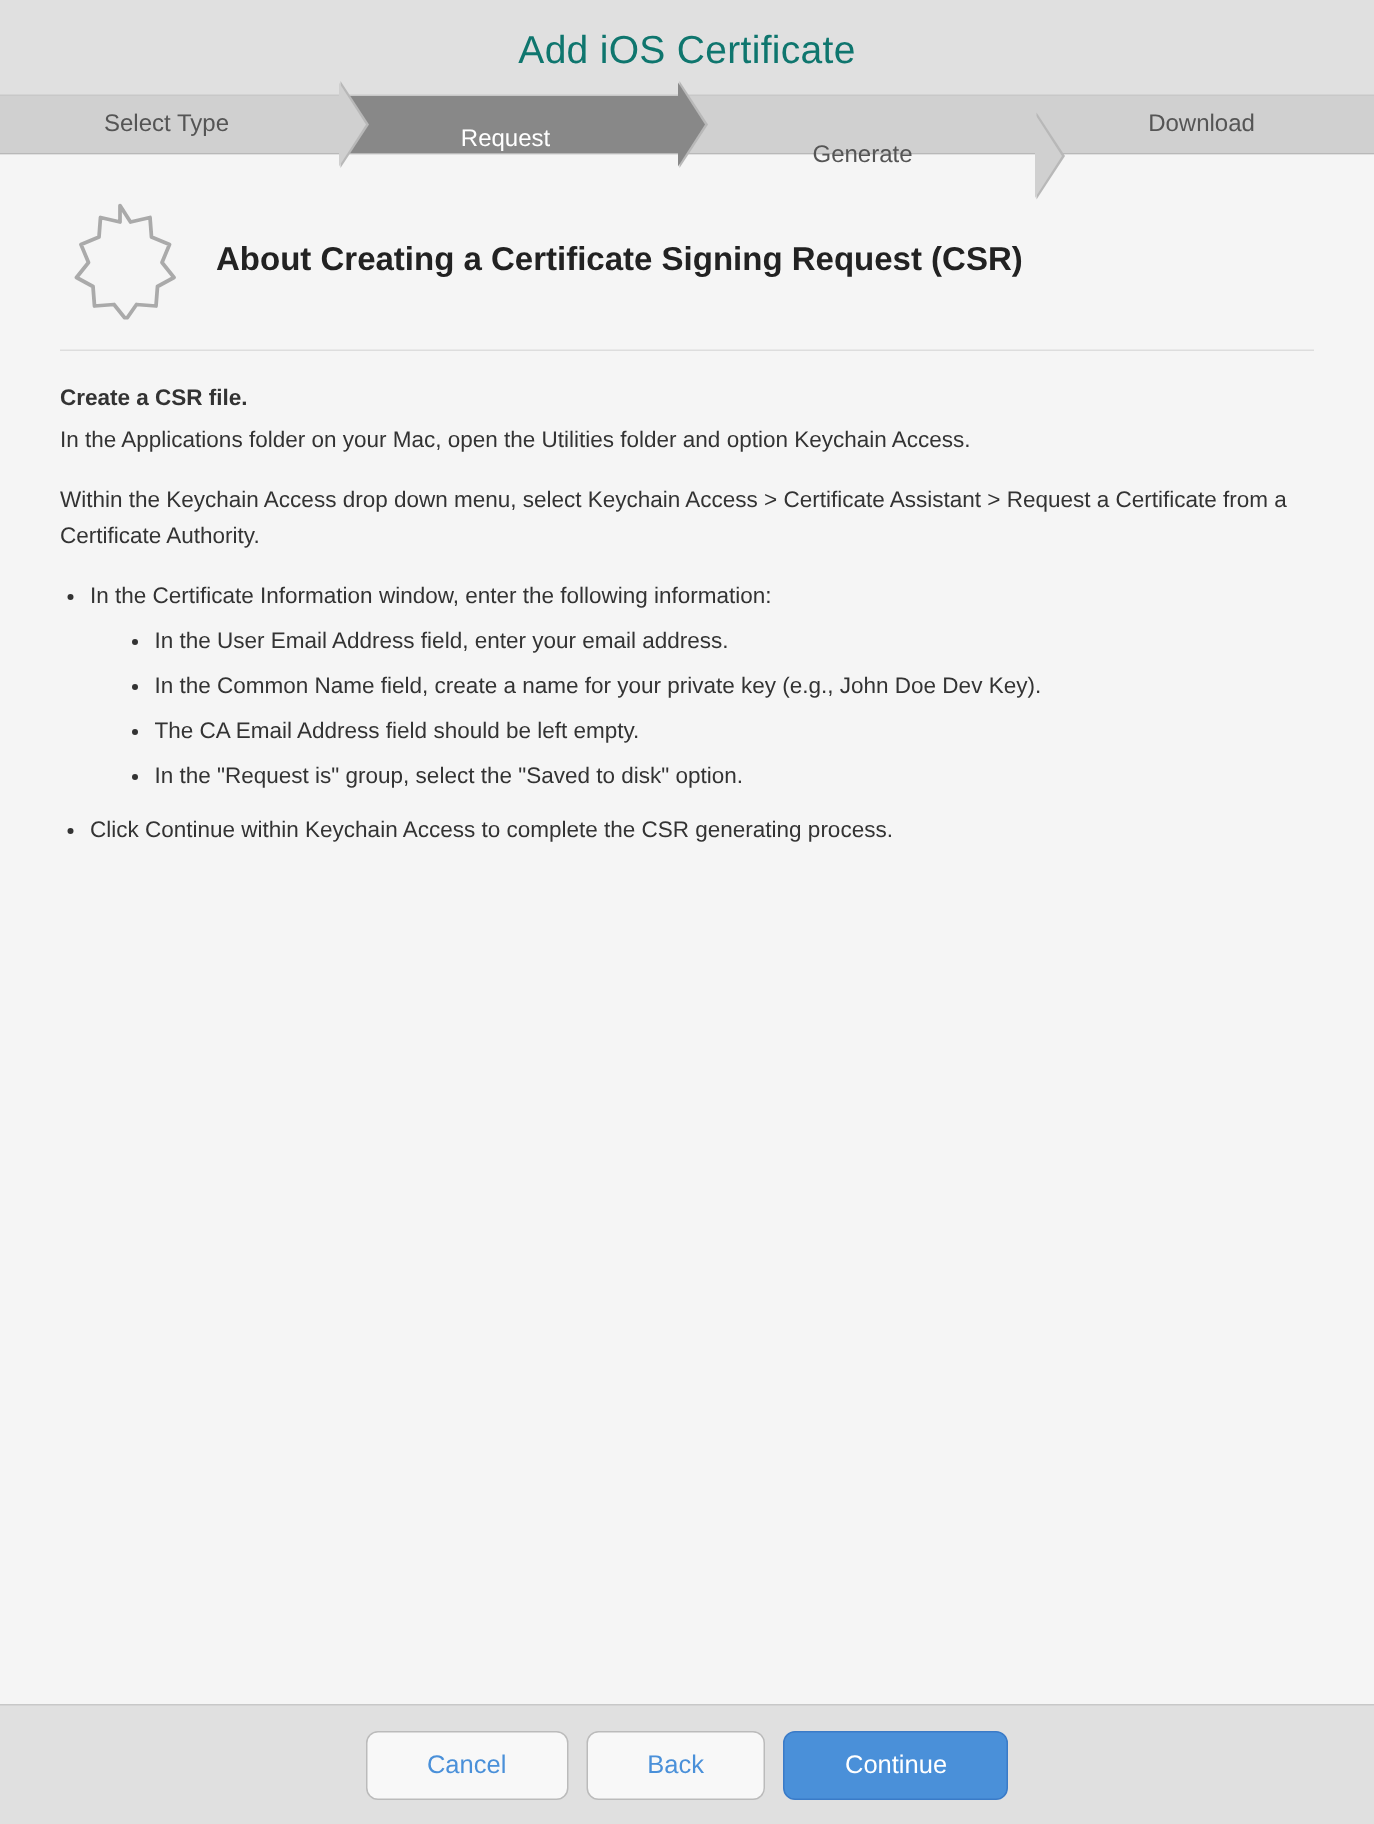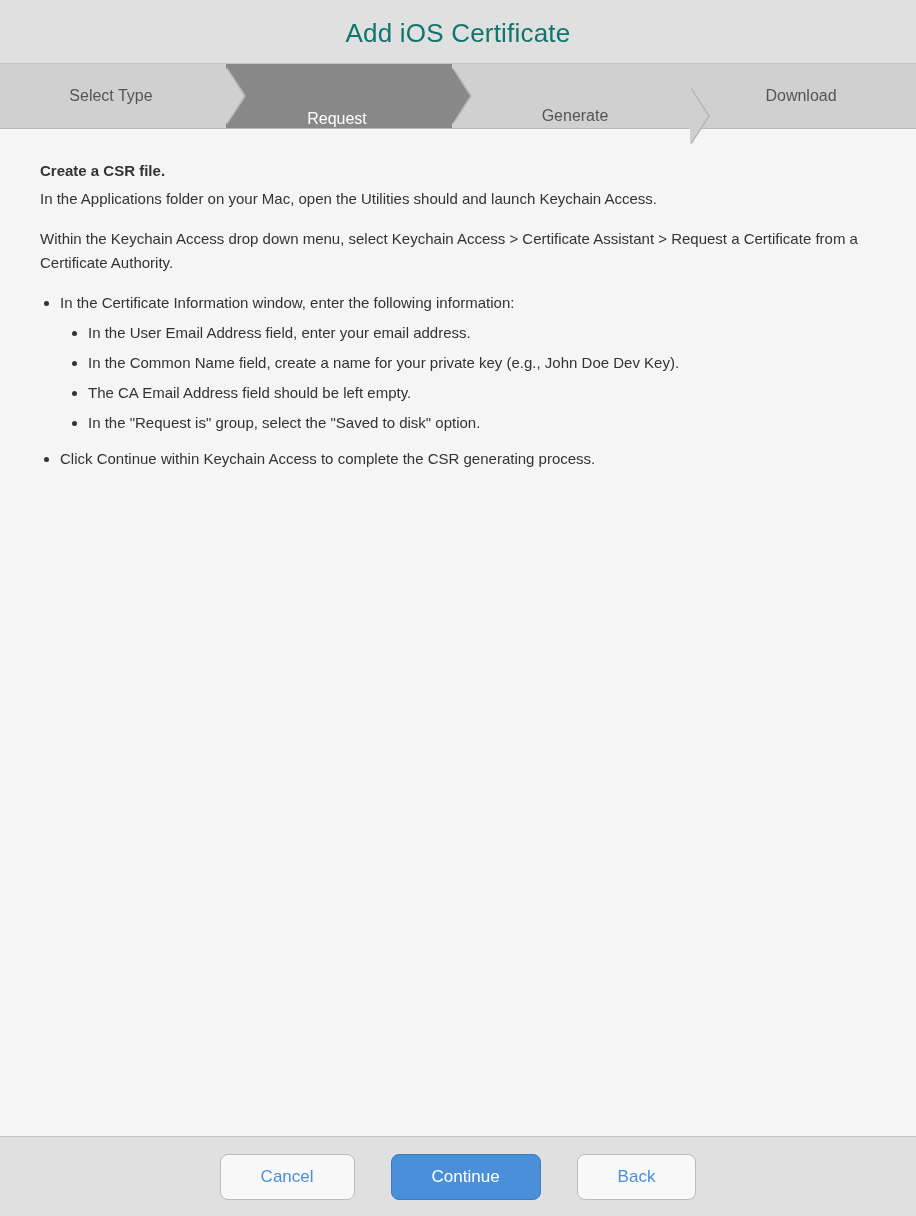--- a/index.html
+++ b/index.html
@@ -23,21 +23,21 @@
       font-size: 26px;
       font-weight: 400;
       color: #0f766e;
       letter-spacing: 0.2px;
     }
 
     
     .breadcrumb-nav {
       display: flex;
       background: #d0d0d0;
-      height: 65px;
+      height: 39px;
       align-items: stretch;
       border-bottom: 1px solid #b8b8b8;
     }
     .breadcrumb-step {
       display: flex;
       align-items: center;
       justify-content: center;
       position: relative;
       padding: 0 28px 0 24px;
       font-size: 16px;
@@ -133,35 +133,35 @@
     .content-body ul {
       margin-left: 20px;
       margin-bottom: 12px;
     }
     .content-body ul li {
       margin-bottom: 6px;
       list-style-type: disc;
     }
     .content-body ul ul {
       margin-top: 6px;
-      margin-left: 28px;
+      margin-left: 43px;
     }
     .content-body ul ul li {
       list-style-type: disc;
     }
 
     
     .footer {
       background: #e0e0e0;
       border-top: 1px solid #c8c8c8;
       height: 80px;
       display: flex;
       align-items: center;
       justify-content: center;
-      gap: 36px;
+      gap: 12px;
       padding: 0 40px;
     }
     .btn {
       padding: 12px 40px;
       border-radius: 8px;
       font-size: 17px;
       font-weight: 400;
       cursor: pointer;
       border: 1px solid #bbb;
     }
@@ -194,25 +194,32 @@
   <div class="breadcrumb-step">
     <span>Generate</span>
   </div>
   <div class="breadcrumb-step">
     <span>Download</span>
   </div>
 </nav>
 
 <div class="main-content">
 
+  <div class="content-header">
+
+    <svg class="cert-icon" viewBox="0 0 80 80" xmlns="http://www.w3.org/2000/svg">
+      <polygon points="40,4 47,15 60,12 61,25 73,30 68,42 76,52 65,58 64,71 51,70 44,80 36,70 23,71 22,58 11,52 19,42 14,30 26,25 27,12 40,15" fill="none" stroke="#aaa" stroke-width="2.5" stroke-linejoin="round"></polygon>
+    </svg>
+    <h2>About Creating a Certificate Signing Request (CSR)</h2>
+  </div>
 
   <div class="content-body">
 
     <p class="bold-heading">Create a CSR file.</p>
-    <p>In the Applications folder on your Mac, open the Utilities should and launch Keychain Access.</p>
+    <p>In the Applications folder on your Mac, open the Utilities folder and option Keychain Access.</p>
 
     <p>Within the Keychain Access drop down menu, select Keychain Access &gt; Certificate Assistant &gt; Request a Certificate from a Certificate Authority.</p>
 
     <ul>
       <li>
         <span>In the Certificate Information window, enter the following information:</span>
         <ul>
           <li>In the User Email Address field, enter your email address.</li>
           <li>In the Common Name field, create a name for your private key (e.g., John Doe Dev Key).</li>
           <li>The CA Email Address field should be left empty.</li>
@@ -220,15 +227,15 @@
         </ul>
       </li>
       <li>Click Continue within Keychain Access to complete the CSR generating process.</li>
     </ul>
   </div>
 
 </div>
 
 <div class="footer">
   <button class="btn btn-default">Cancel</button>
+  <button class="btn btn-default">Back</button>
   <button class="btn btn-primary">Continue</button>
-  <button class="btn btn-default">Back</button>
 </div>
 
 </body></html>

